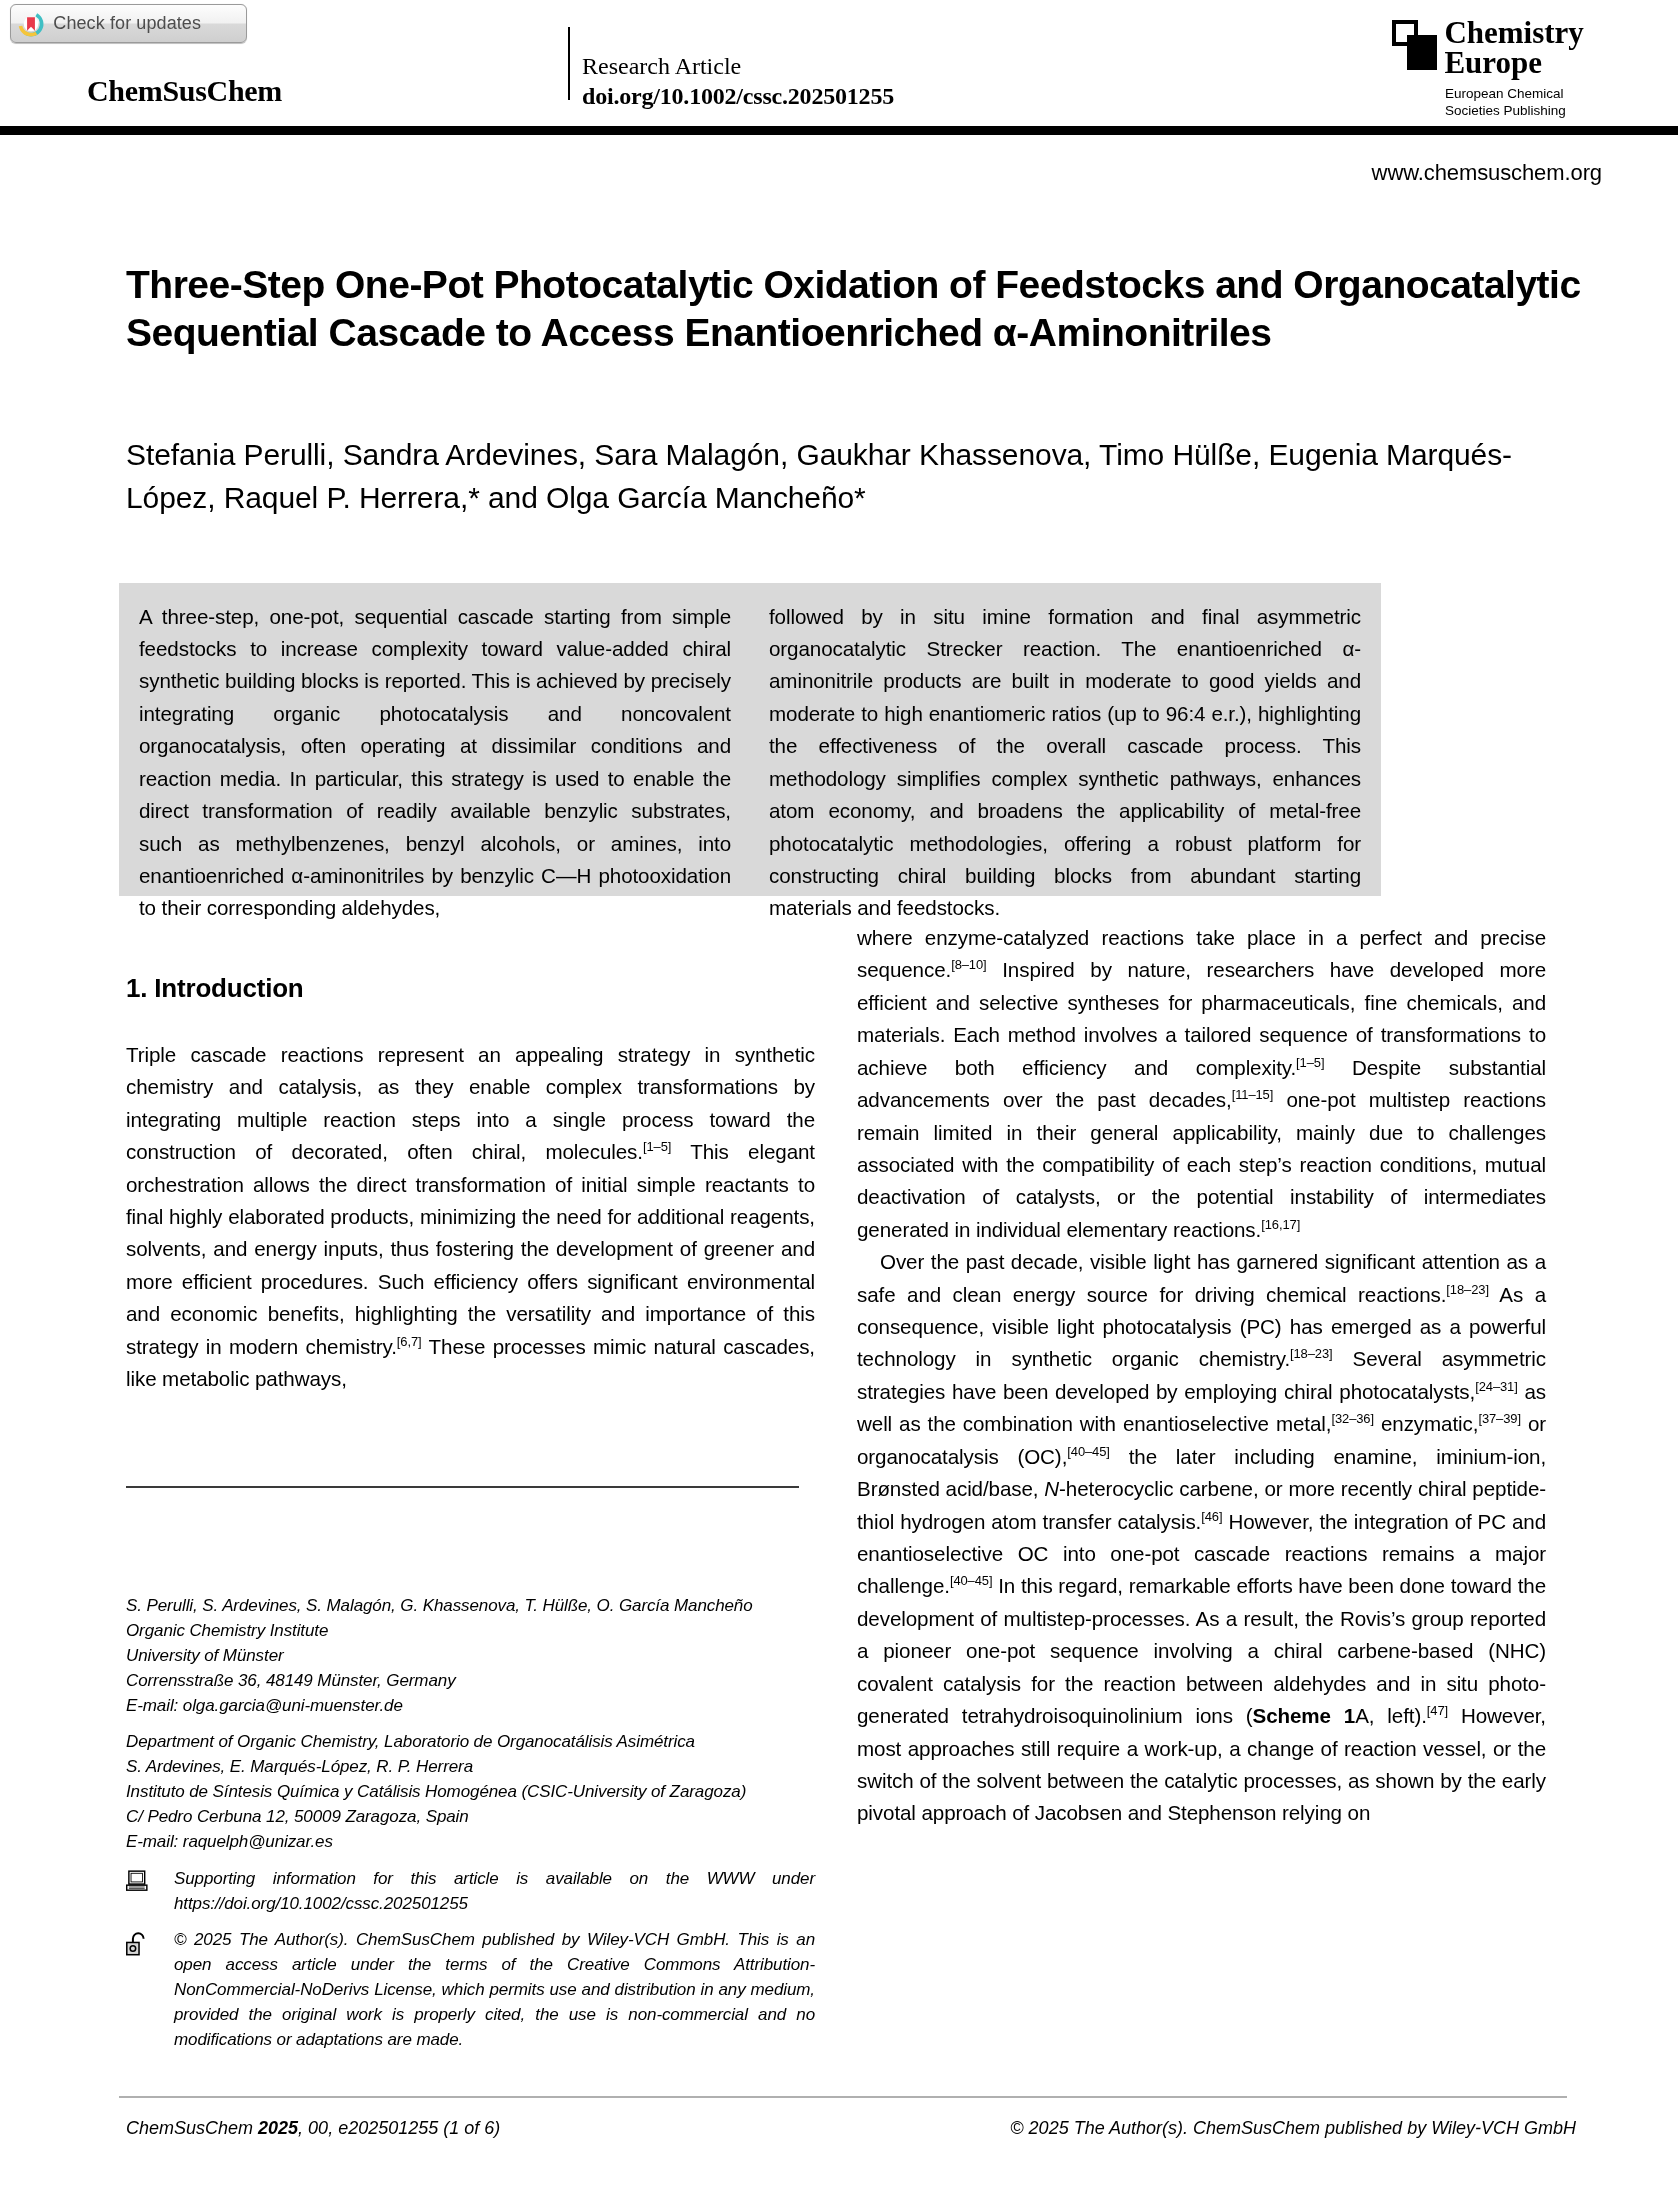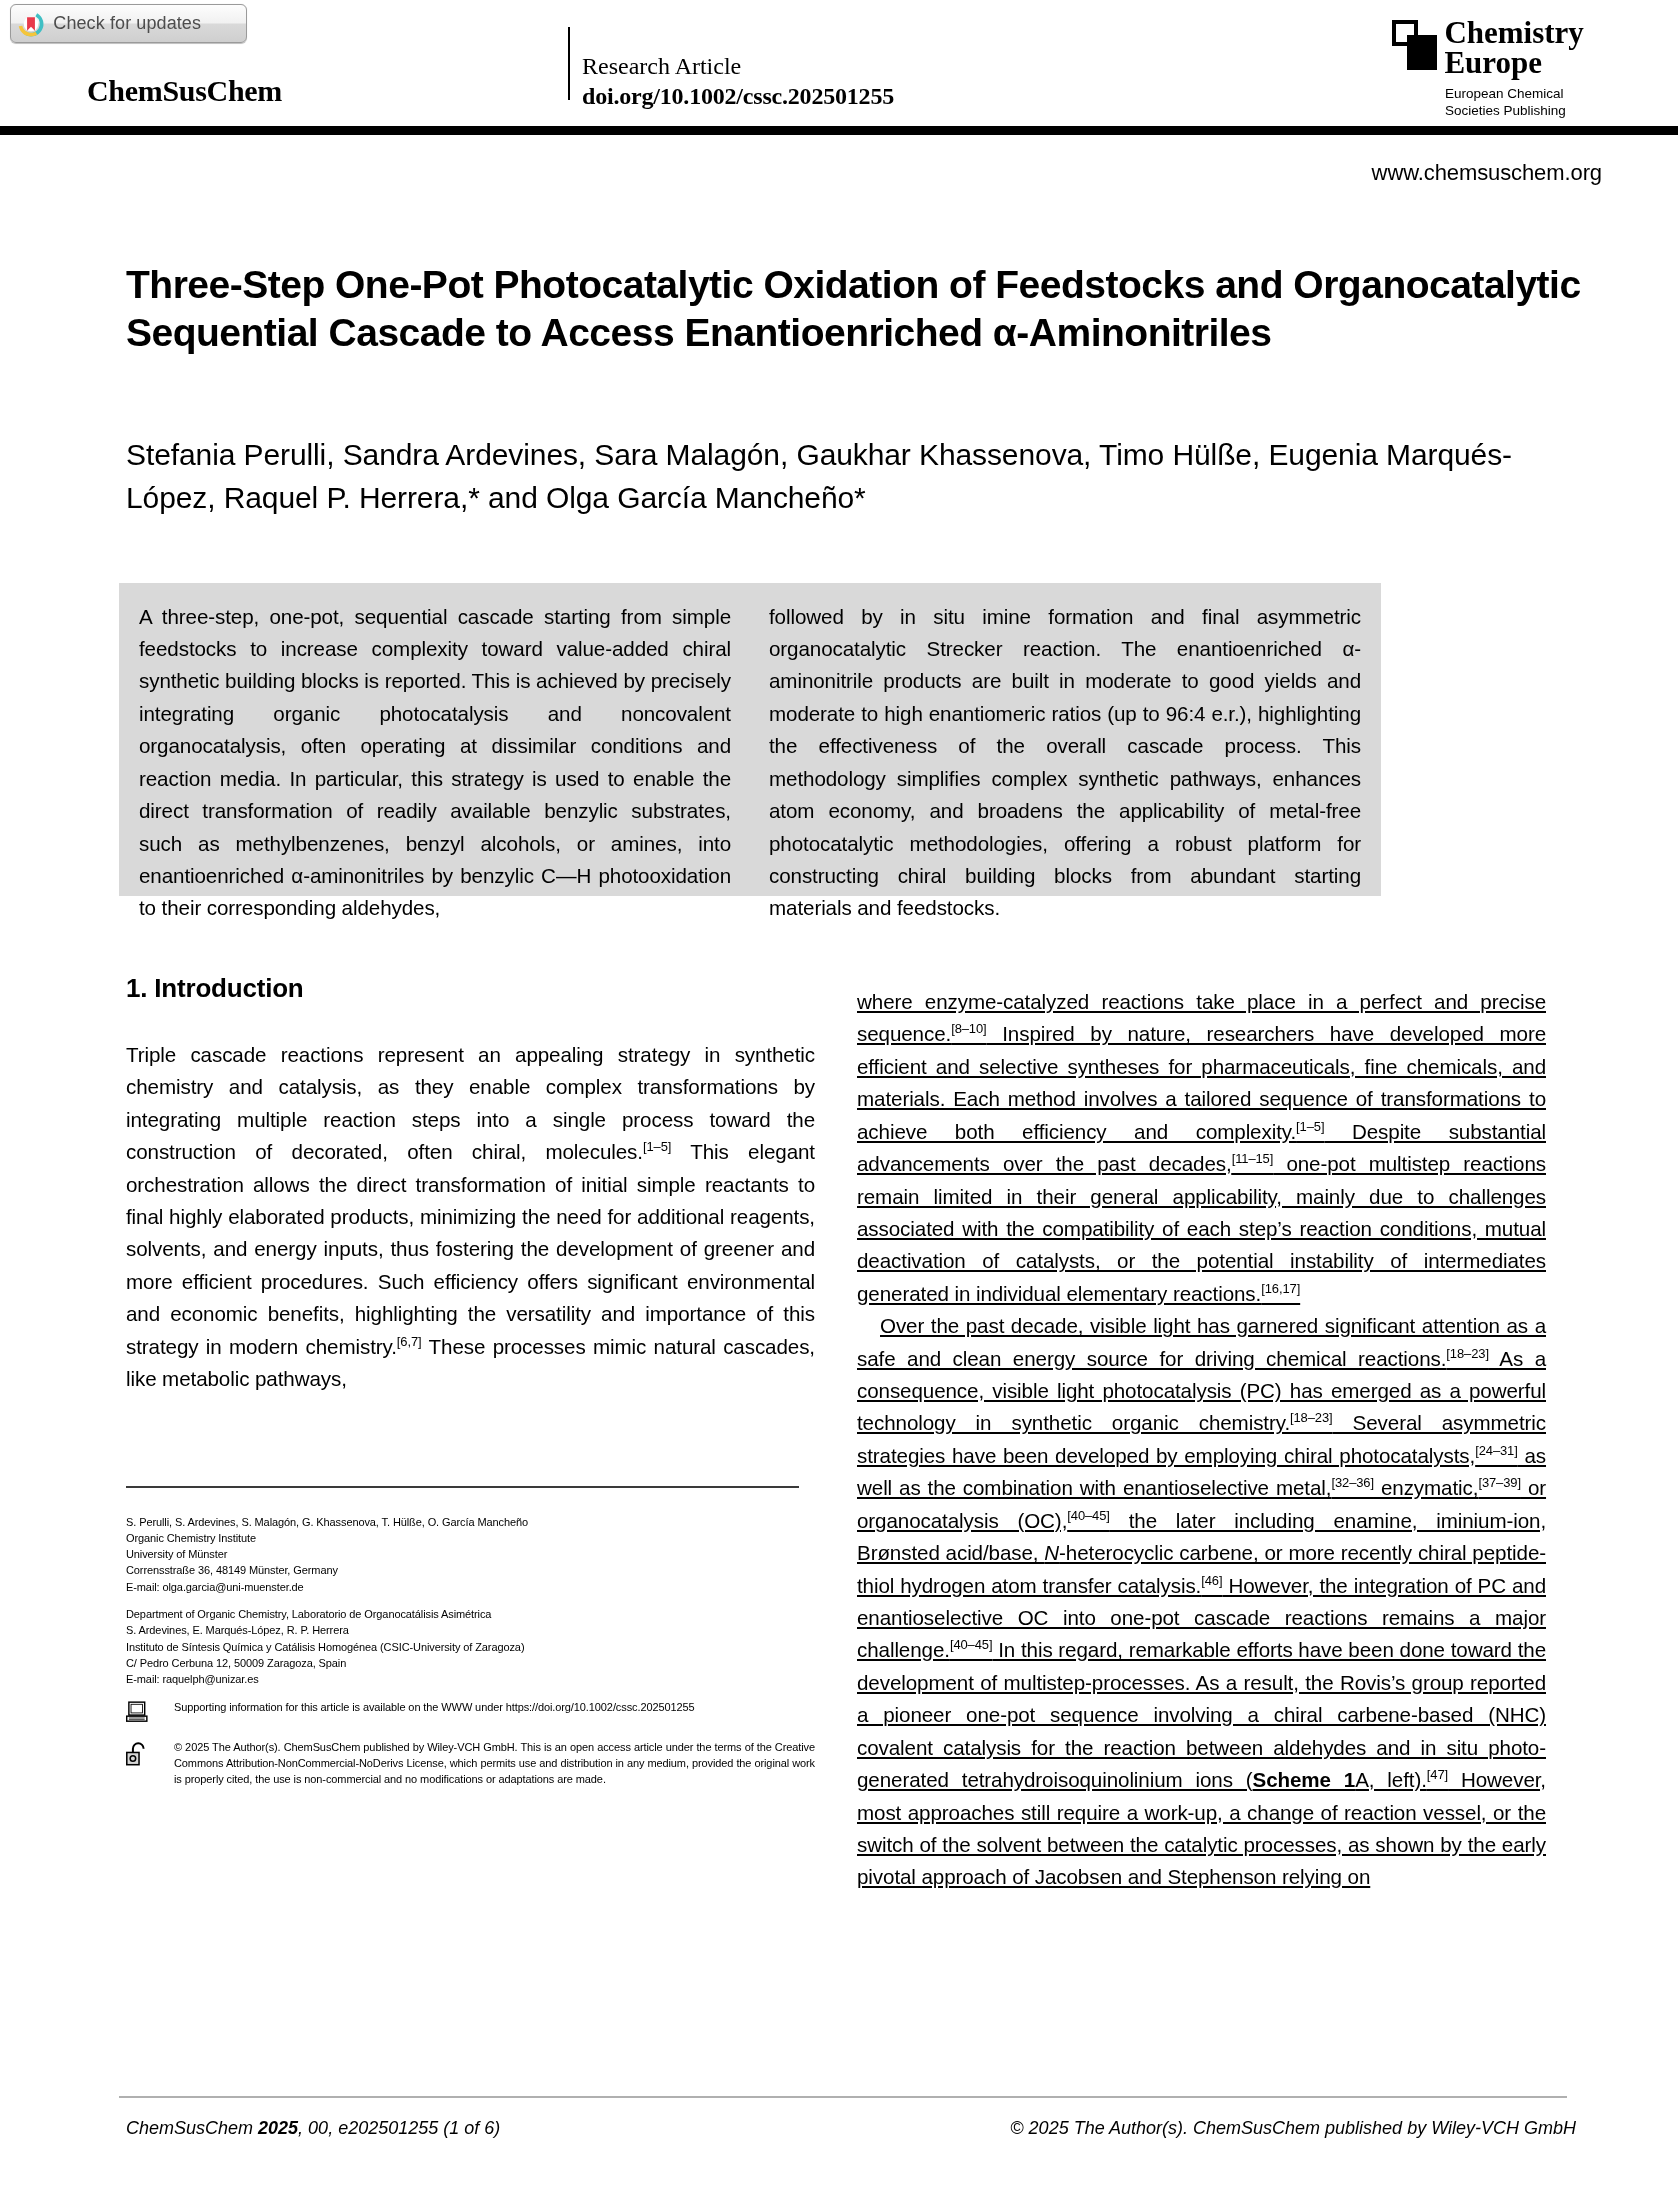--- a/index.html
+++ b/index.html
@@ -169,21 +169,21 @@
   .col {
     position: absolute;
     top: 968px;
     width: 689px;
     font-size: 20.6px;
     line-height: 1.575;
     text-align: justify;
     letter-spacing: -0.1px;
   }
   .col-left  { left: 126px;  }
-  .col-right { left: 857px; top: 986px; text-decoration: underline; }
+  .col-right { left: 857px; top: 922px; }
 
   .section-heading {
     font-size: 26px;
     font-weight: bold;
     margin: 0 0 30px 0;
     text-align: left;
     letter-spacing: -0.2px;
   }
   .body-p { margin: 0; }
   .body-p + .body-p { text-indent: 23px; }
@@ -194,23 +194,24 @@
     position: absolute;
     left: 126px;
     top: 1486px;
     width: 673px;
     height: 2px;
     background: #3a3a3a;
   }
   .footnotes {
     position: absolute;
     left: 126px;
-    top: 1514px;
+    top: 1594px;
     width: 689px;
-    font-size: 11px;
+    font-style: italic;
+    font-size: 17px;
     line-height: 1.47;
     letter-spacing: -0.1px;
   }
   .fn-block { margin-bottom: 11.5px; }
   .fn-block.tight { margin-bottom: 0; }
   .fn-icon-row { display: flex; align-items: flex-start; gap: 25px; }
   .fn-icon { flex: 0 0 23px; width: 23px; margin-top: 2.7px; }
   .fn-text { flex: 1 1 auto; text-align: justify; }
   .fn-text-plain { text-align: left; }
 

